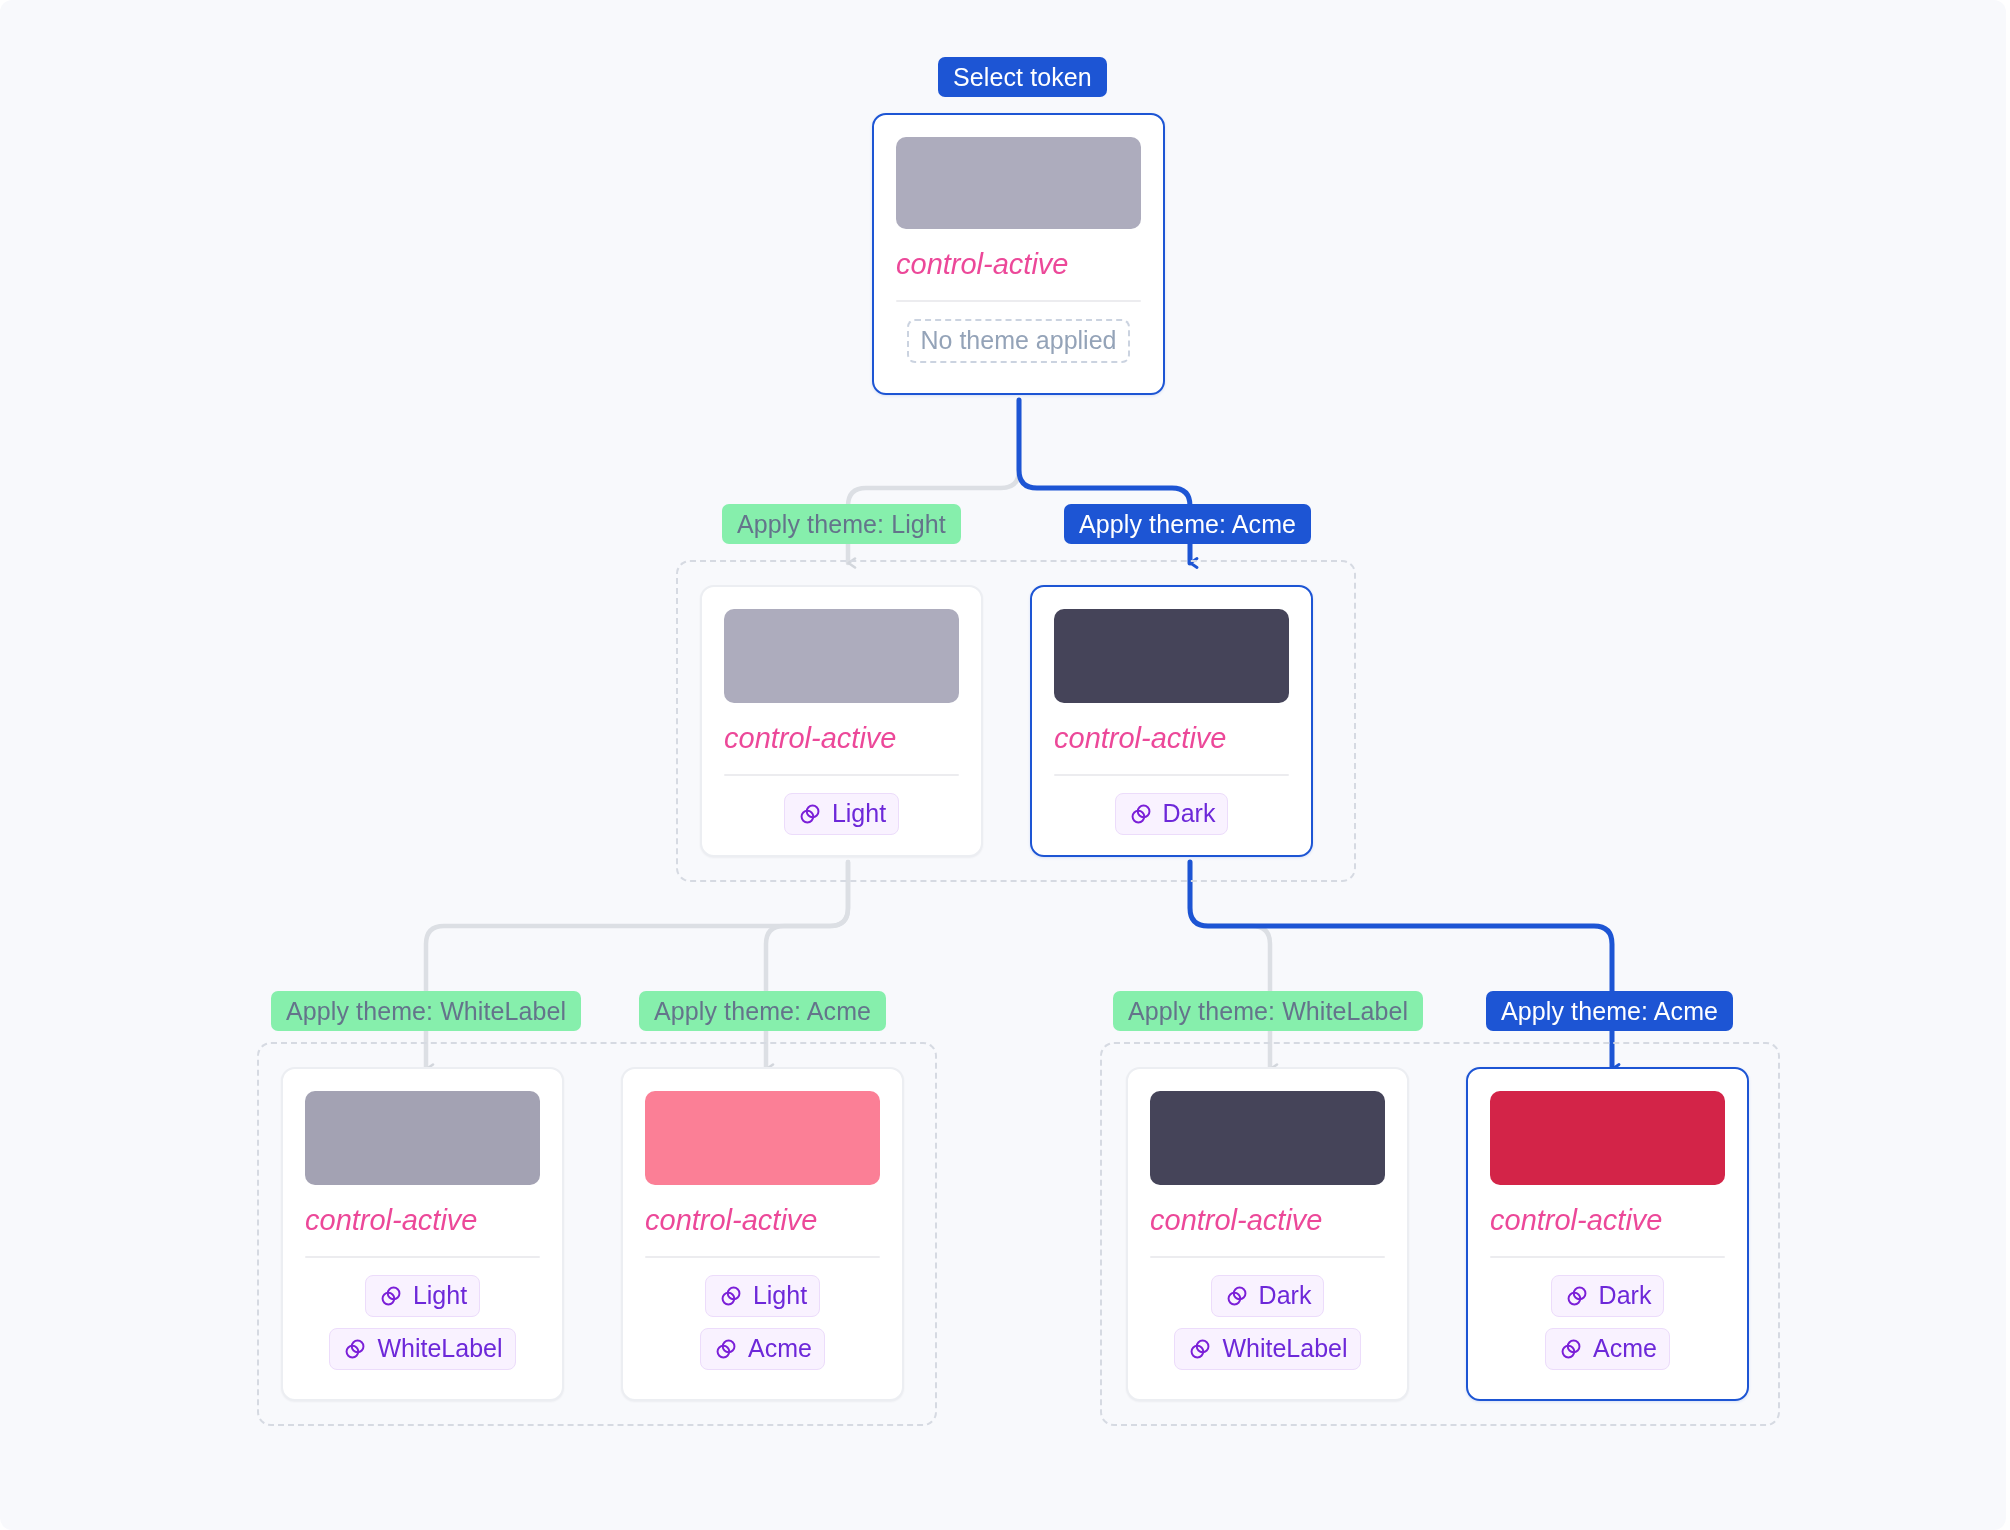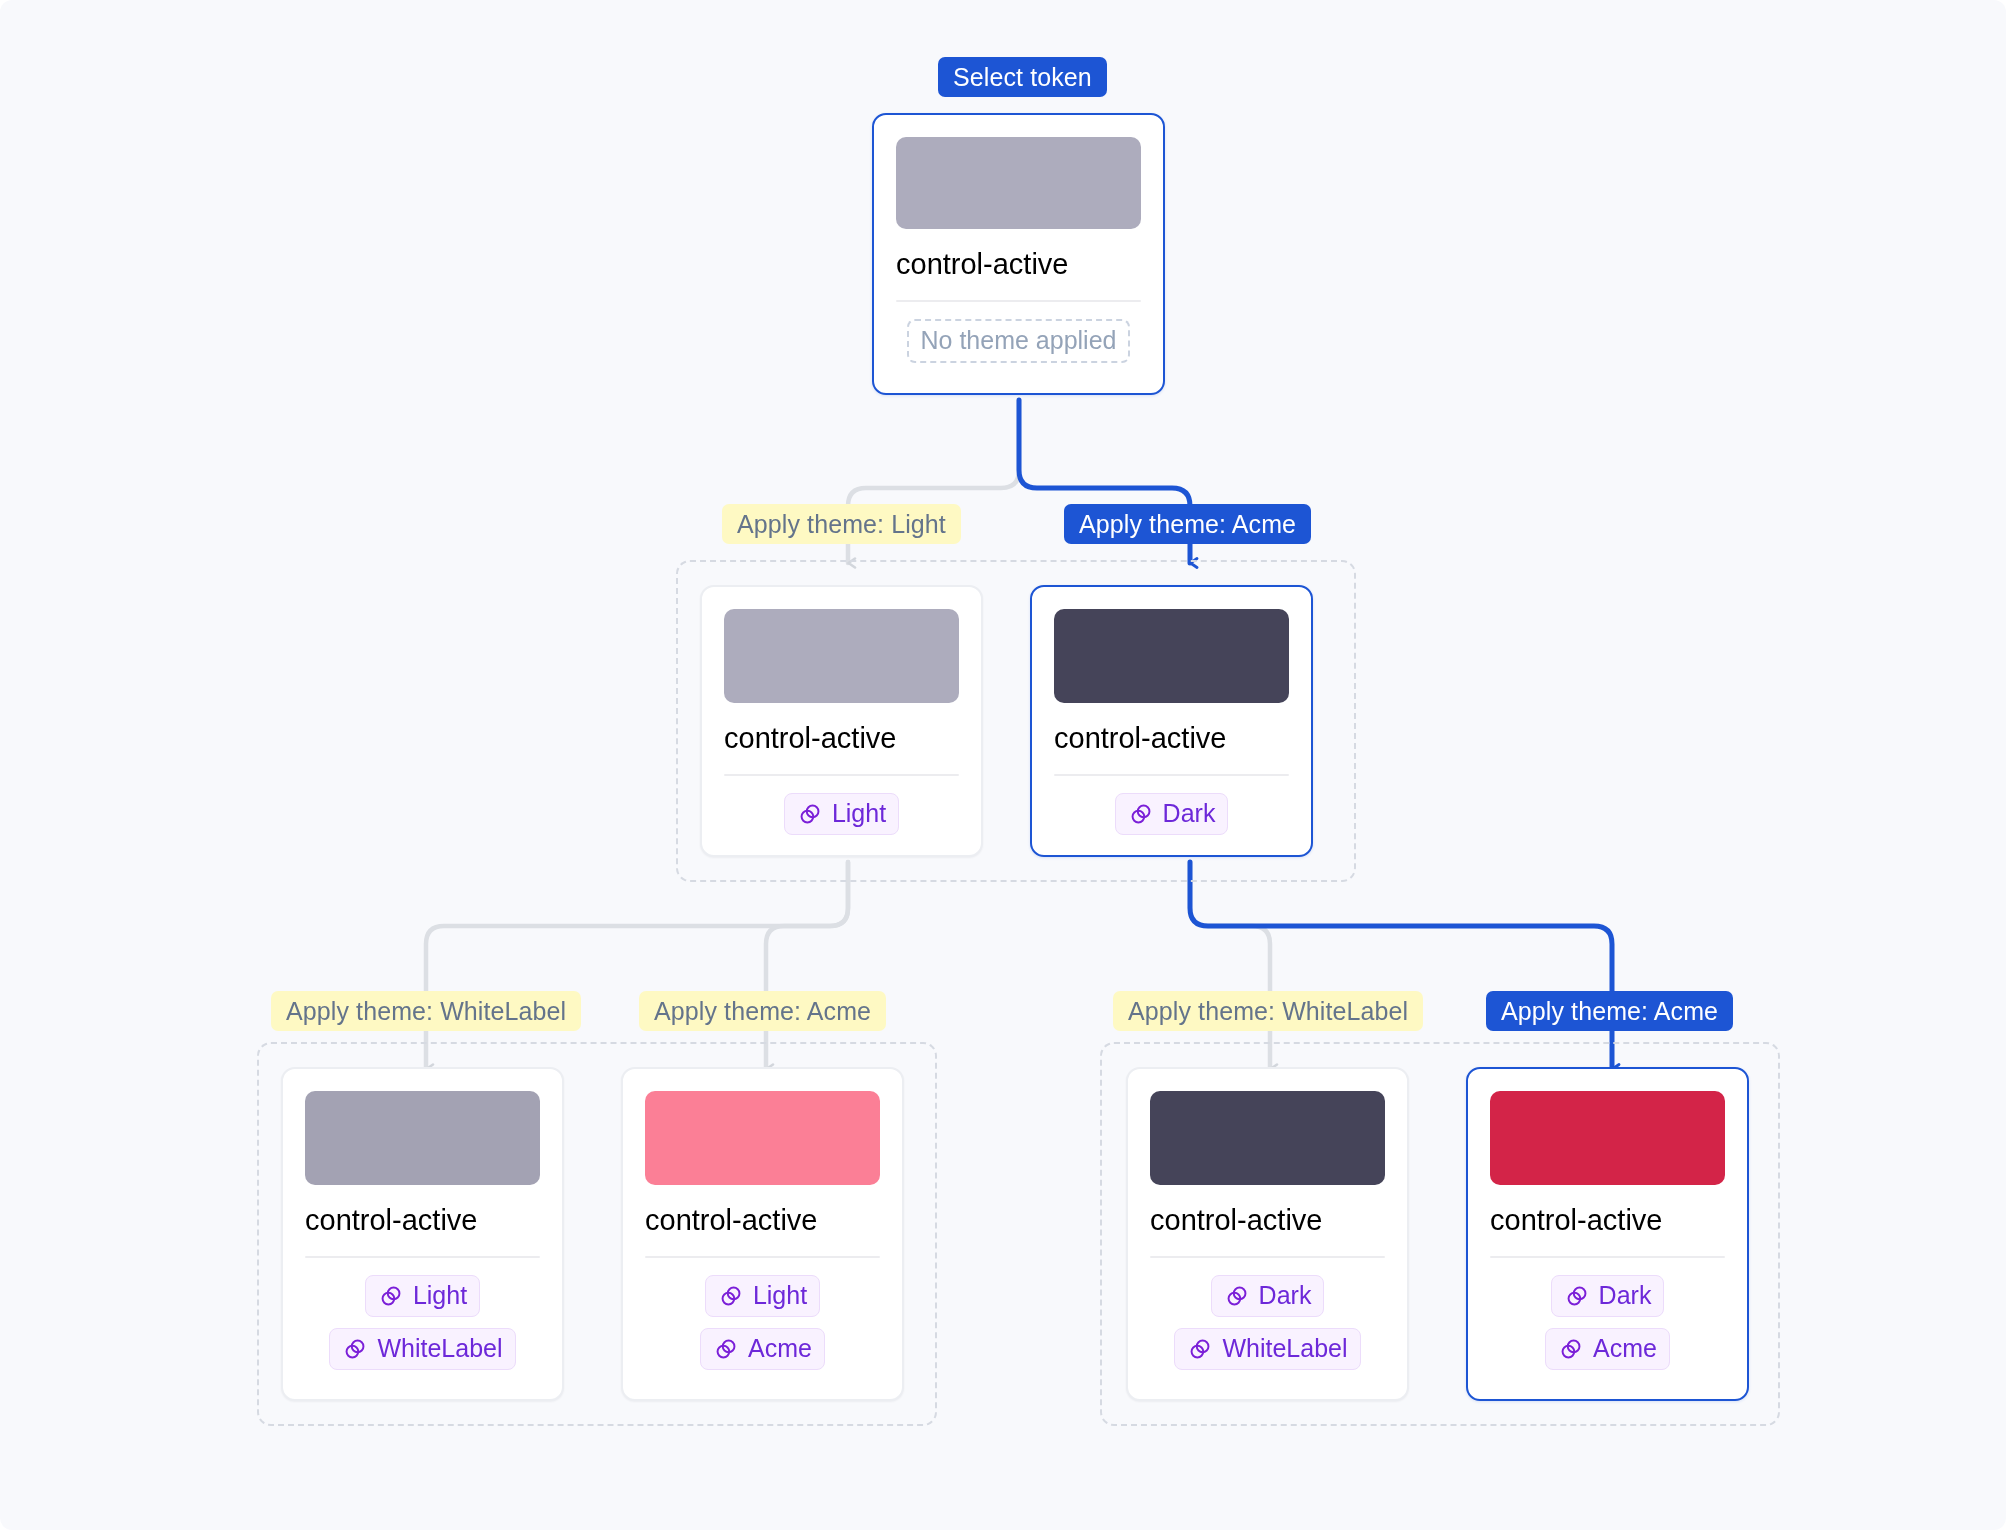--- a/index.html
+++ b/index.html
@@ -34,21 +34,21 @@
     align-items: center;
     height: 40px;
     padding: 0 15px;
     border-radius: 7px;
     font-size: 25px;
     line-height: 1;
     white-space: nowrap;
     letter-spacing: .1px;
   }
   .pill.idle {
-    background: #fef9c3;
+    background: #86efac;
     color: #64748b;
   }
   .pill.active {
     background: #1d55d4;
     color: #ffffff;
   }
 
   
   .card {
     position: absolute;
@@ -65,23 +65,24 @@
   }
   .swatch {
     width: 100%;
     height: 94px;
     border-radius: 10px;
   }
   .card.root .swatch { height: 92px; }
   .token-name {
     margin-top: 20px;
     font-size: 29px;
-    color: #000000;
+    color: #ec4899;
     line-height: 1.1;
     white-space: nowrap;
+    font-style: italic;
   }
   .divider {
     margin-top: 19px;
     height: 2px;
     background: #ececef;
     border-radius: 1px;
   }
   .badges {
     margin-top: 17px;
     display: flex;

